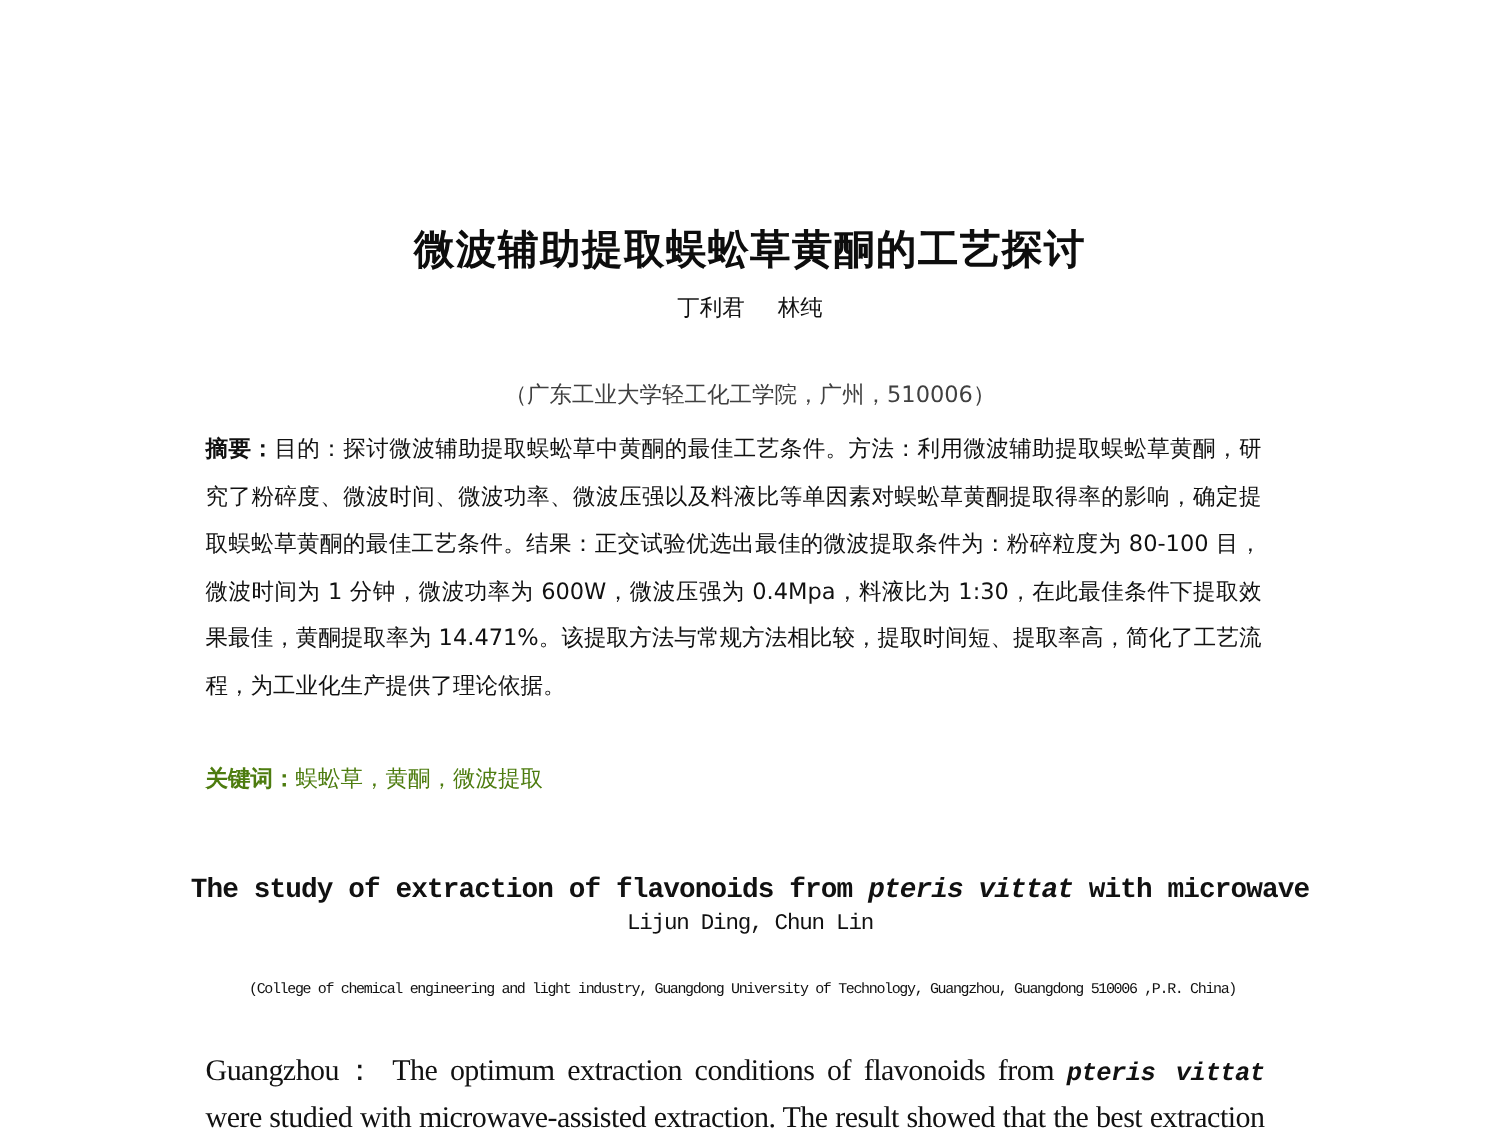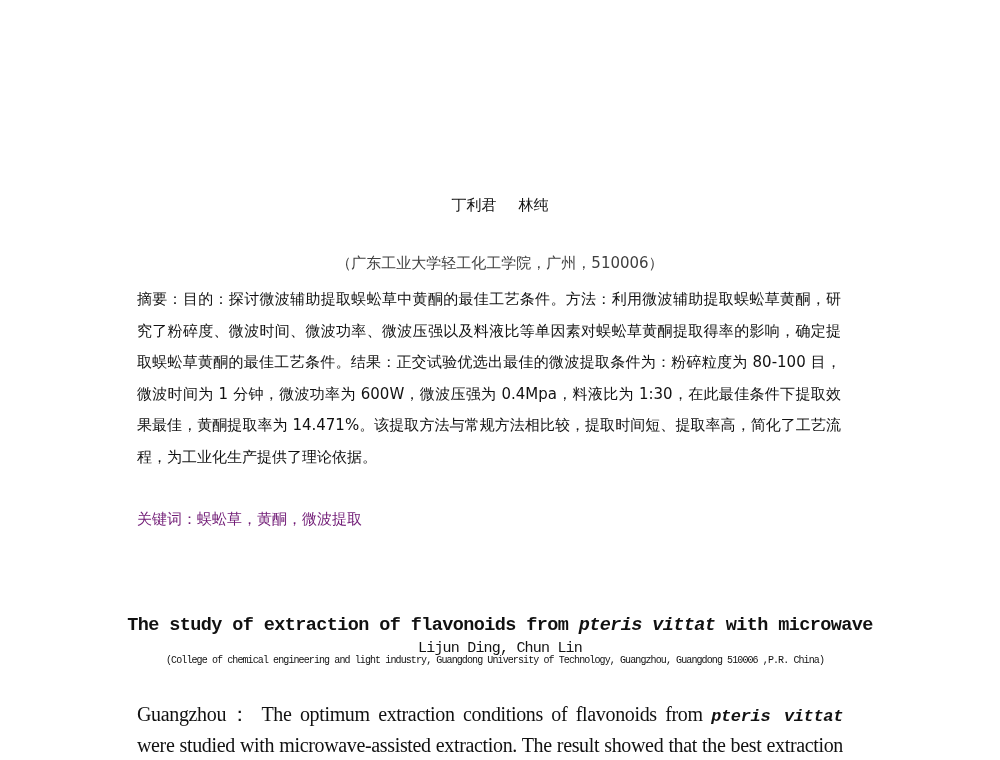--- a/index.html
+++ b/index.html
@@ -21,33 +21,33 @@
   .authors-cn span + span { margin-left: 22px; }
   .affil-cn {
     position: absolute; left: 0; top: 254px; width: 1000px; text-align: center;
     font-family: "DejaVu Sans", sans-serif; font-size: 15px; color: #404040;
   }
   .abstract-cn {
     position: absolute; left: 137px; top: 284px; width: 704px;
     font-family: "DejaVu Sans", sans-serif; font-size: 15px; line-height: 31.6px;
     text-align: justify; text-align-last: left; color: #111;
   }
-  .abstract-cn .lbl, .keywords-cn .lbl { font-weight: normal; margin-top: 37px; }
+  .abstract-cn .lbl, .keywords-cn .lbl { font-weight: bold; margin-top: 37px; }
   .keywords-cn {
     position: absolute; left: 137px; top: 504px; width: 704px;
-    font-family: "DejaVu Sans", sans-serif; font-size: 15px; line-height: 31.6px; color: #701a75;
+    font-family: "DejaVu Sans", sans-serif; font-size: 15px; line-height: 31.6px; color: #4d7c0f;
   }
   .title-en {
     position: absolute; left: 0; top: 583px; width: 1000px; text-align: center;
     font-family: "Liberation Mono", "DejaVu Sans Mono", monospace;
-    font-size: 18.5px; font-weight: bold; color: #111; letter-spacing: -0.6px; margin-top: 32px;
+    font-size: 18.5px; font-weight: bold; color: #111; letter-spacing: -0.6px;
   }
   .title-en i { font-style: italic; }
   .authors-en {
-    position: absolute; left: 0; top: 640px; width: 1000px; text-align: center;
+    position: absolute; left: 0; top: 607px; width: 1000px; text-align: center;
     font-family: "Liberation Mono", "DejaVu Sans Mono", monospace; font-size: 15px; color: #111;
     letter-spacing: -0.8px;
   }
   .affil-en {
     position: absolute; left: 140px; top: 647px; width: 710px; text-align: center;
     font-family: "Liberation Mono", "DejaVu Sans Mono", monospace; font-size: 10px;
     line-height: 27px; color: #111; letter-spacing: -0.9px;
   }
   .abstract-en {
     position: absolute; left: 137px; top: 700px; width: 706px;
@@ -55,20 +55,21 @@
     line-height: 28px; color: #111; text-align: justify;
     letter-spacing: -0.35px;
   }
   .abstract-en i { font-family: "Liberation Mono", monospace; font-style: italic; font-size: 17px; font-weight: bold; }
 </style>
 </head>
 <body>
 
 <div class="page">
 
+  <div class="title-cn">微波辅助提取蜈蚣草黄酮的工艺探讨</div>
 
   <div class="authors-cn">
     <span>丁利君</span><span>林纯</span>
   </div>
 
   <div class="affil-cn">（广东工业大学轻工化工学院，广州，510006）</div>
 
   <div class="abstract-cn">
     <span class="lbl">摘要：</span><span>目的：探讨微波辅助提取蜈蚣草中黄酮的最佳工艺条件。方法：利用微波辅助提取蜈蚣草黄酮，研究了粉碎度、微波时间、微波功率、微波压强以及料液比等单因素对蜈蚣草黄酮提取得率的影响，确定提取蜈蚣草黄酮的最佳工艺条件。结果：正交试验优选出最佳的微波提取条件为：粉碎粒度为 80-100 目，微波时间为 1 分钟，微波功率为 600W，微波压强为 0.4Mpa，料液比为 1:30，在此最佳条件下提取效果最佳，黄酮提取率为 14.471%。该提取方法与常规方法相比较，提取时间短、提取率高，简化了工艺流程，为工业化生产提供了理论依据。</span>
   </div>

